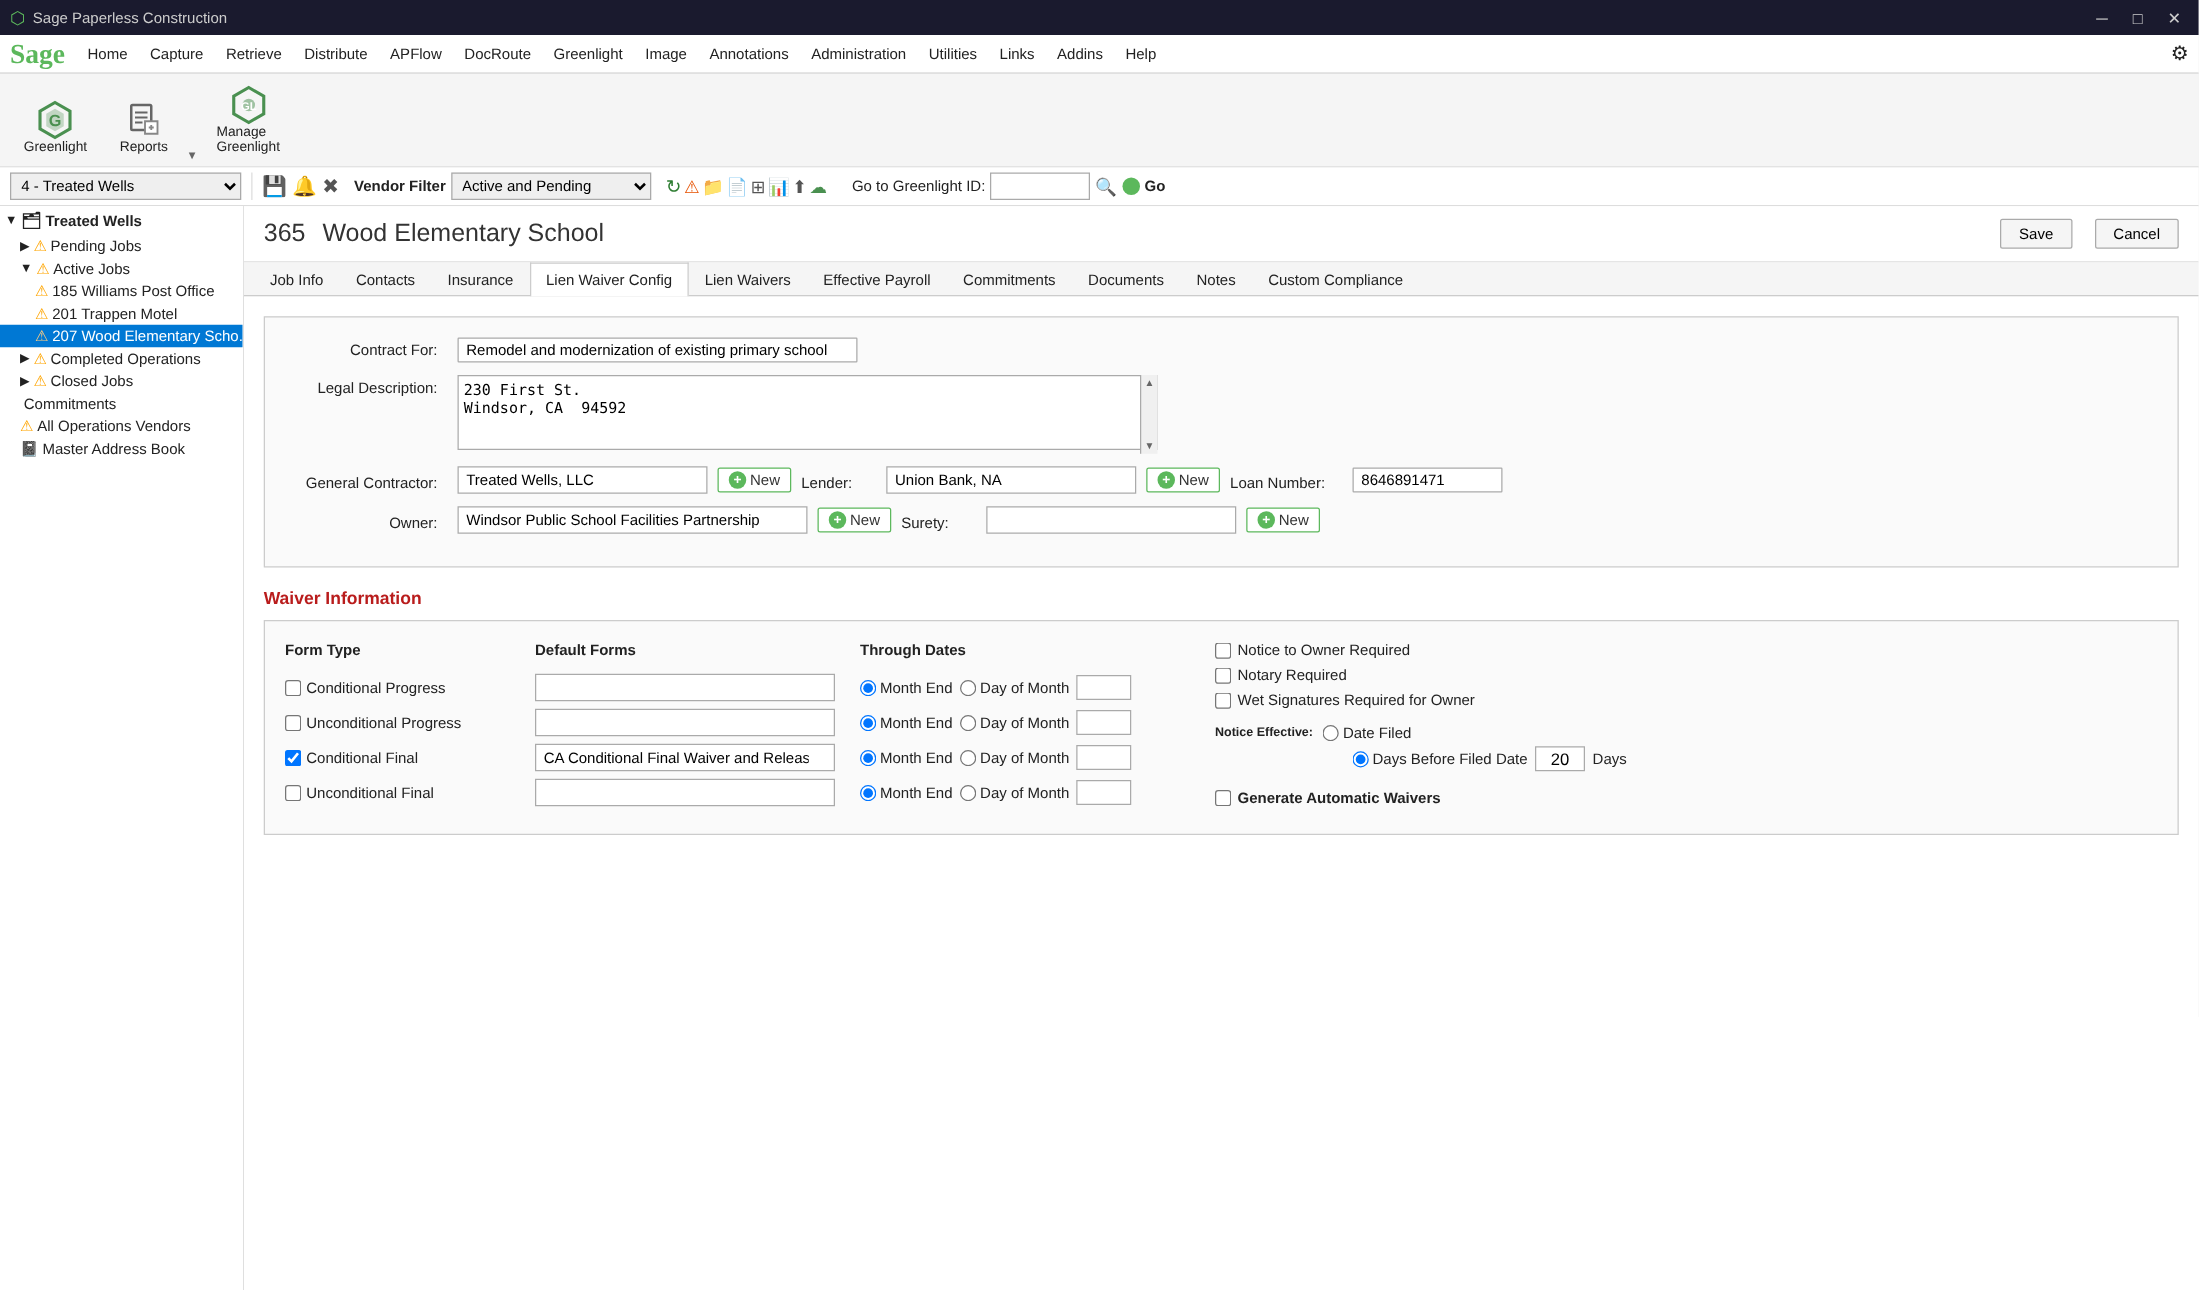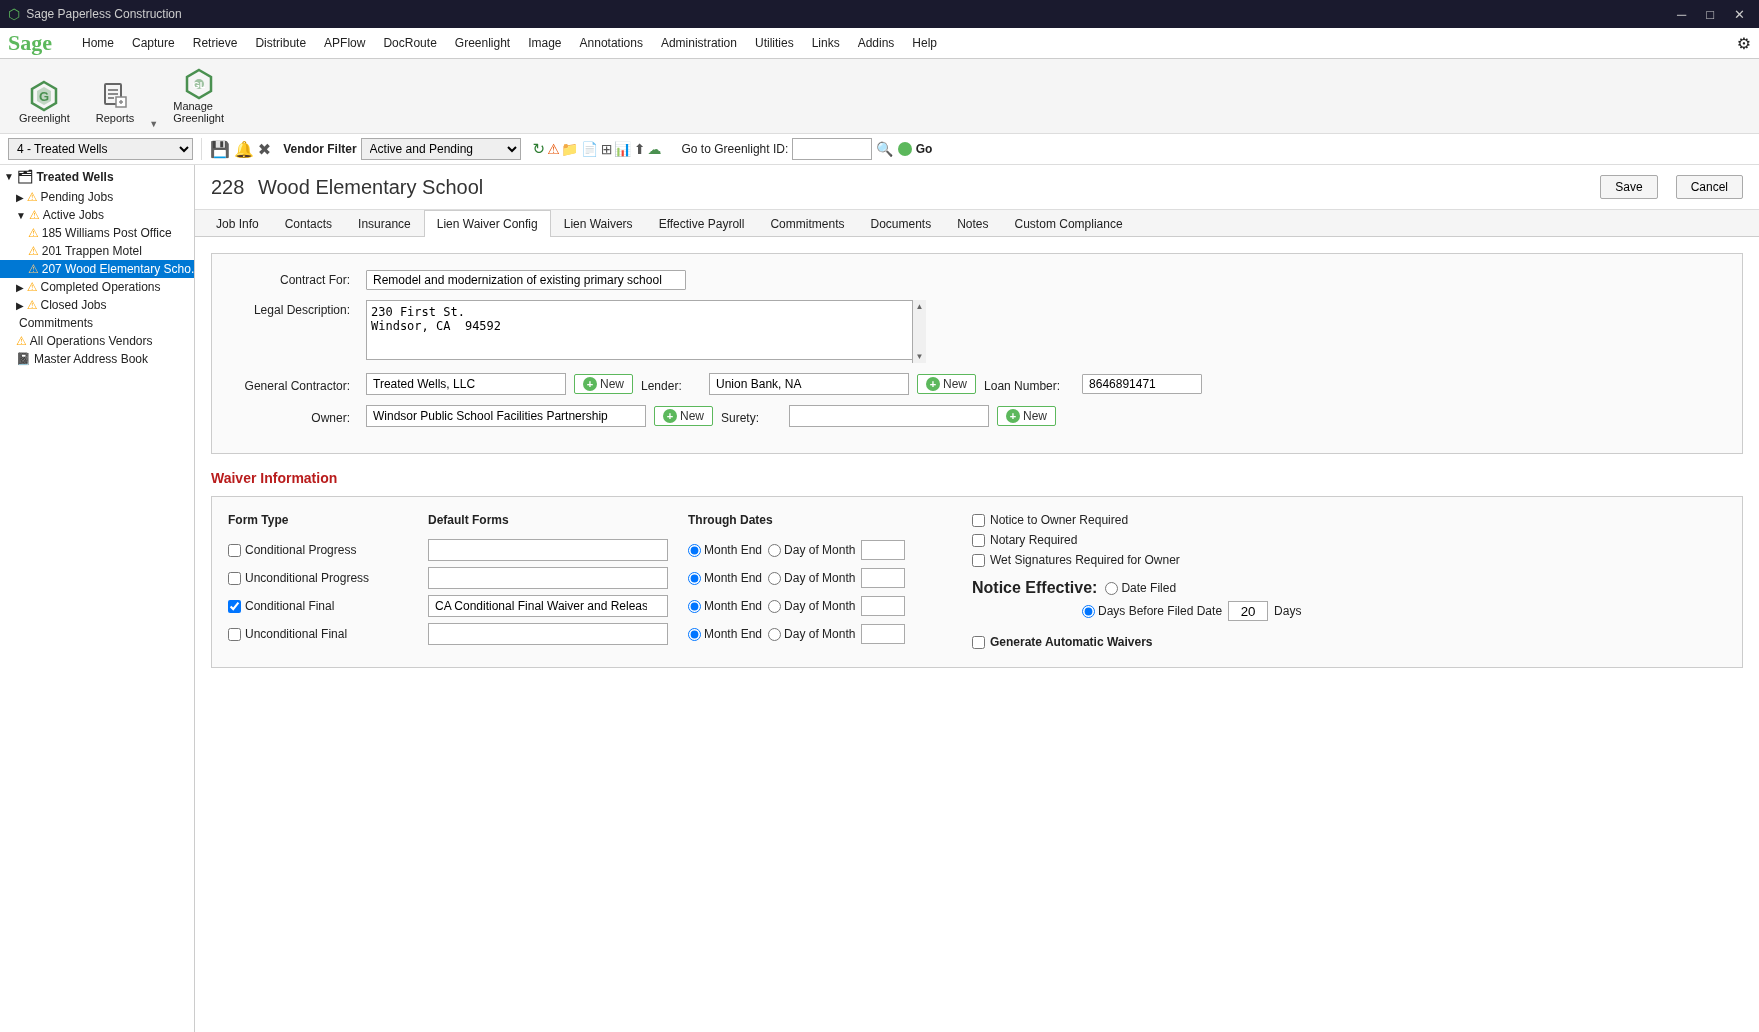--- a/index.html
+++ b/index.html
@@ -83,21 +83,21 @@
   </div>
   <div class="win-controls">
     <button class="win-btn">─</button>
     <button class="win-btn">□</button>
     <button class="win-btn close">✕</button>
   </div>
 </div>
 
 <div id="menubar">
 
-  <div style="margin-right:20px; display:flex; align-items:flex-start;">
+  <div style="margin-right:8px; display:flex; align-items:flex-start;">
     <span style="color:#5cb85c; font-size:22px; font-weight:bold; font-family:serif;">Sage</span>
   </div>
   <span class="menu-item">Home</span>
   <span class="menu-item">Capture</span>
   <span class="menu-item">Retrieve</span>
   <span class="menu-item">Distribute</span>
   <span class="menu-item">APFlow</span>
   <span class="menu-item">DocRoute</span>
   <span class="menu-item">Greenlight</span>
   <span class="menu-item">Image</span>
@@ -236,21 +236,21 @@
     <div class="tree-item tree-indent1">
       <span style="margin-right:3px;">📓</span>
       <span>Master Address Book</span>
     </div>
   </div>
 
   <div id="content">
 
     <div id="page-header">
       <h1 id="page-title">
-        <span style="margin-right:8px;">228</span>
+        <span style="margin-right:8px;">365</span>
         <span>Wood Elementary School</span>
       </h1>
       <div class="header-btns">
         <button class="btn">Save</button>
         <button class="btn">Cancel</button>
       </div>
     </div>
 
     <div id="tabs">
       <div class="tab">Job Info</div>
@@ -444,21 +444,21 @@
                 <input type="checkbox" style="">
                 <span>Notary Required</span>
               </label>
               <label class="check-label">
                 <input type="checkbox" style="">
                 <span>Wet Signatures Required for Owner</span>
               </label>
 
               <div class="notice-effective">
                 <div style="display:flex; align-items:center; gap:8px; margin-top:8px;">
-                  <span style="font-weight:bold; font-size:16px;">Notice Effective:</span>
+                  <span style="font-weight:bold; font-size:10px;">Notice Effective:</span>
                   <label style="display:flex; align-items:center; gap:3px; font-size:12px;">
                     <input type="radio" name="notice_effective" style="">
                     <span>Date Filed</span>
                   </label>
                 </div>
                 <div style="display:flex; align-items:center; gap:6px; margin-top:4px; padding-left:110px;">
                   <label style="display:flex; align-items:center; gap:3px; font-size:12px;">
                     <input type="radio" name="notice_effective" checked="" style="">
                     <span>Days Before Filed Date</span>
                   </label>

